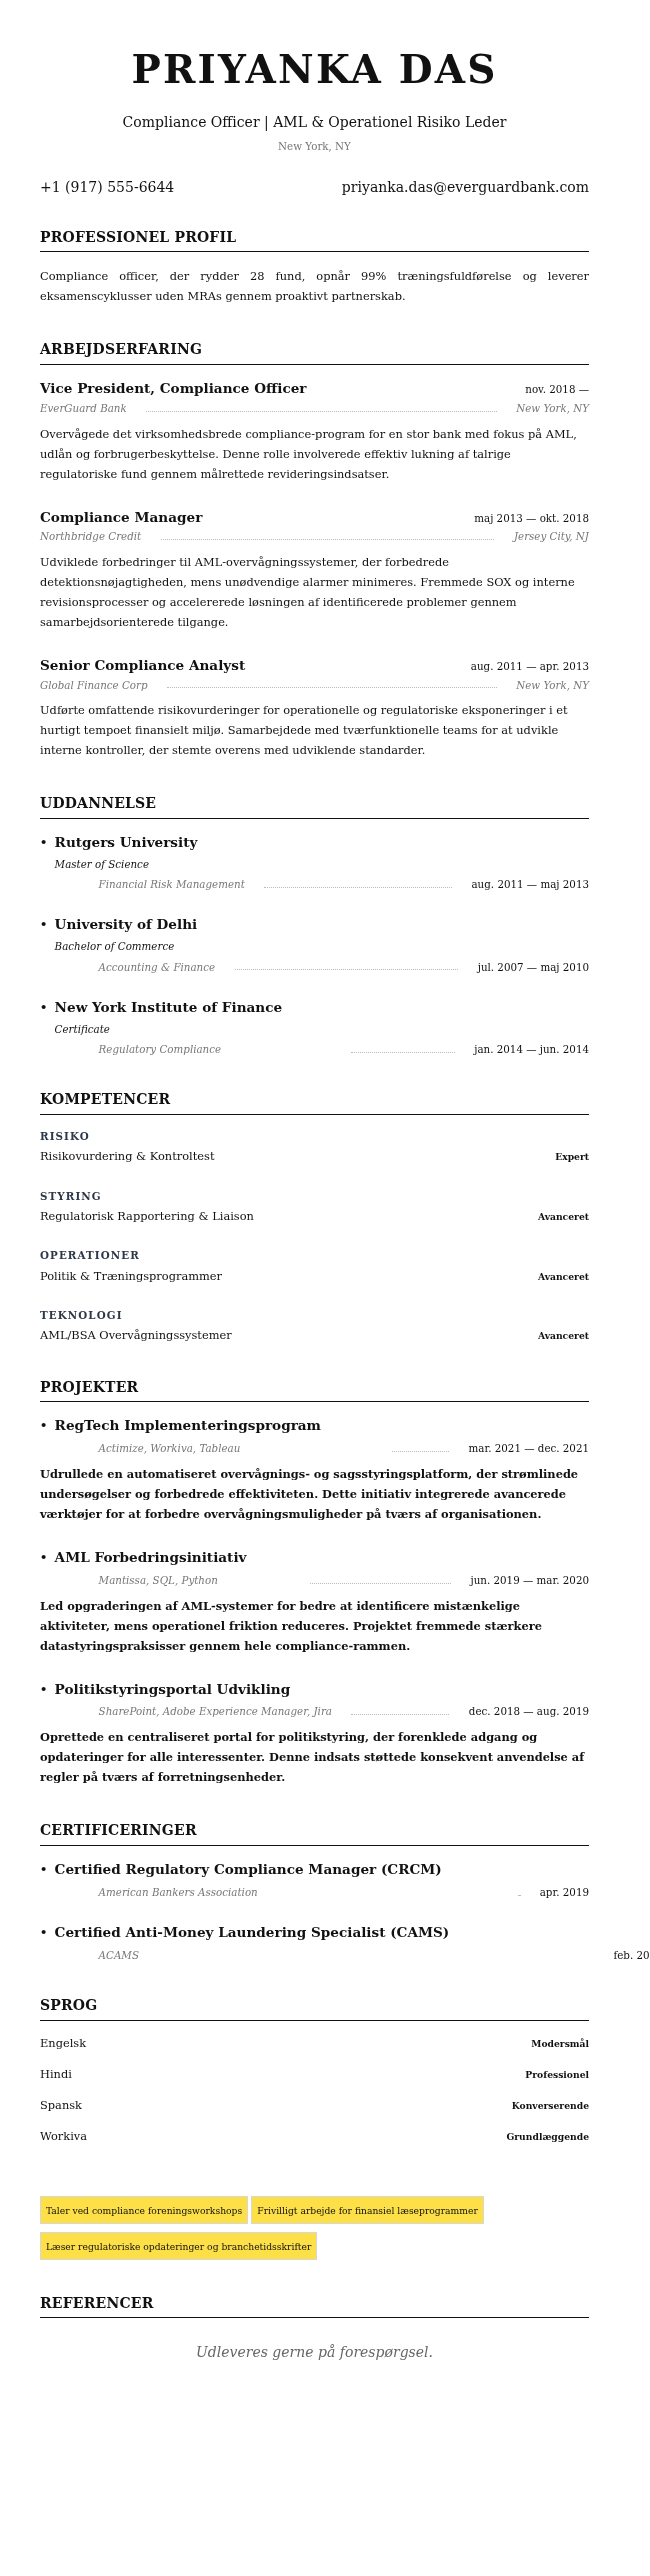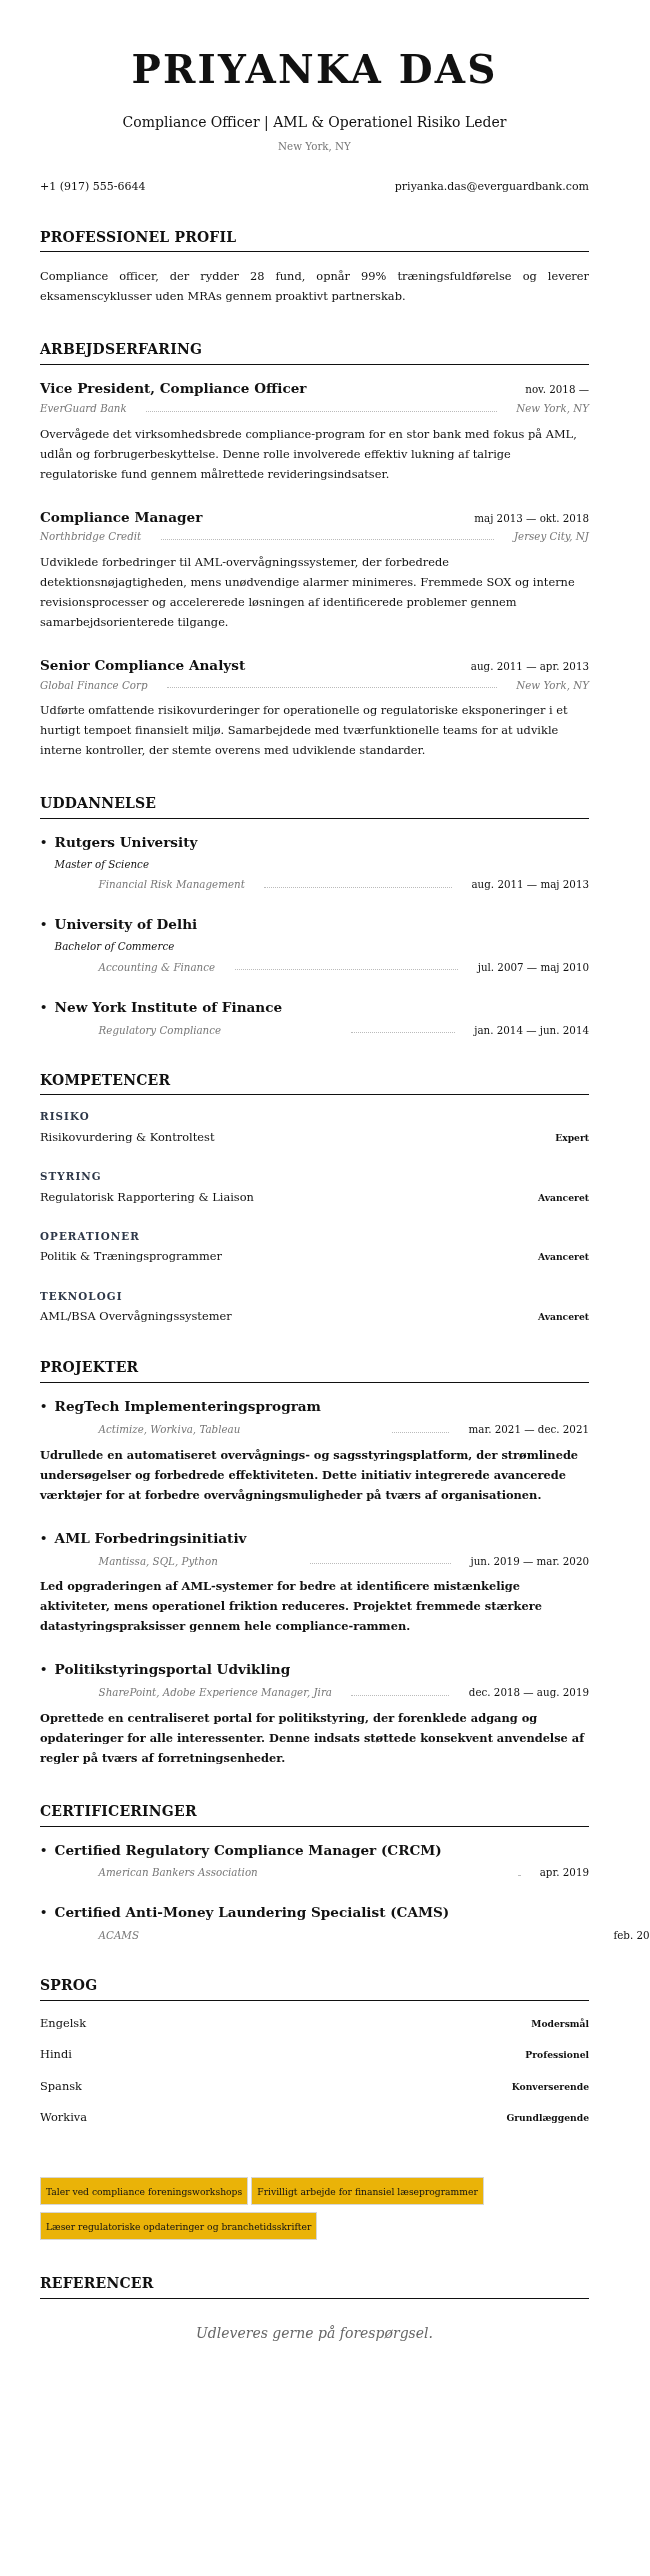--- a/index.html
+++ b/index.html
@@ -13,21 +13,21 @@
     .page { padding: 0 36px 0 40px; width: 625px; }
     .header { text-align: center; padding-top: 46px; }
     .name {
       font-size: 39px; font-weight: bold; letter-spacing: 2.2px;
       line-height: 46px; color: #111;
     }
     .tagline { font-size: 14px; margin-top: 20.6px; line-height: 18.4px; }
     .location { font-size: 10.3px; color: #777; margin-top: 7.6px; line-height: 14px; }
     .contact {
       display: flex; justify-content: space-between;
-      margin-top: 27px; font-size: 11px; line-height: 14px;
+      margin-top: 27px; font-size: 14px; line-height: 14px;
     }
     .section { margin-top: 34px; }
     .section-title {
       font-size: 14px; font-weight: bold; line-height: 18.4px;
       padding-bottom: 5.4px; border-bottom: 1.1px solid #111;
       letter-spacing: 0.2px;
     }
     .section-body { padding-top: 14px; }
     .para { font-size: 11.4px; line-height: 20px; text-align: justify; }
     .job { margin-bottom: 24px; }
@@ -55,21 +55,21 @@
       line-height: 14px;
     }
     .skill-row { display: flex; justify-content: space-between; align-items: baseline; margin-top: 5.4px; }
     .skill-name { font-size: 11.4px; line-height: 16.3px; }
     .skill-level { font-size: 9.2px; font-weight: bold; line-height: 14px; }
     .lang-row { display: flex; justify-content: space-between; align-items: baseline; margin-bottom: 14px; }
     .lang-name { font-size: 11.4px; line-height: 17.3px; }
     .lang-level { font-size: 9.2px; font-weight: bold; }
     .tags { display: flex; flex-wrap: wrap; gap: 7.6px 3.3px; }
     .tag {
-      background: #eab308; border: 0.5px solid #d6d6d6; padding: 0 4.9px;
+      background: #fde047; border: 0.5px solid #d6d6d6; padding: 0 4.9px;
       font-size: 9.2px; line-height: 27px; height: 28px; color: #111;
     }
     .references-note {
       text-align: center; font-style: italic; color: #666; font-size: 14px;
       margin-top: 26px; padding-bottom: 70px;
     }
   </style>
 </head>
 <body>
 
@@ -150,20 +150,21 @@
         <div class="item-title">University of Delhi</div>
         <div class="degree">Bachelor of Commerce</div>
         <div class="meta-row">
           <span class="sub-muted">Accounting &amp; Finance</span>
           <span class="leader"></span>
           <span class="date">jul. 2007 — maj 2010</span>
         </div>
       </div>
       <div class="bullet-item" style="margin-bottom:0">
         <div class="item-title">New York Institute of Finance</div>
+        <div class="degree">Certificate</div>
         <div class="meta-row">
           <span class="sub-muted">Regulatory Compliance</span>
           <span class="leader" style="margin-left:130px"></span>
           <span class="date">jan. 2014 — jun. 2014</span>
         </div>
       </div>
     </div>
   </section>
 
   <section class="section">

